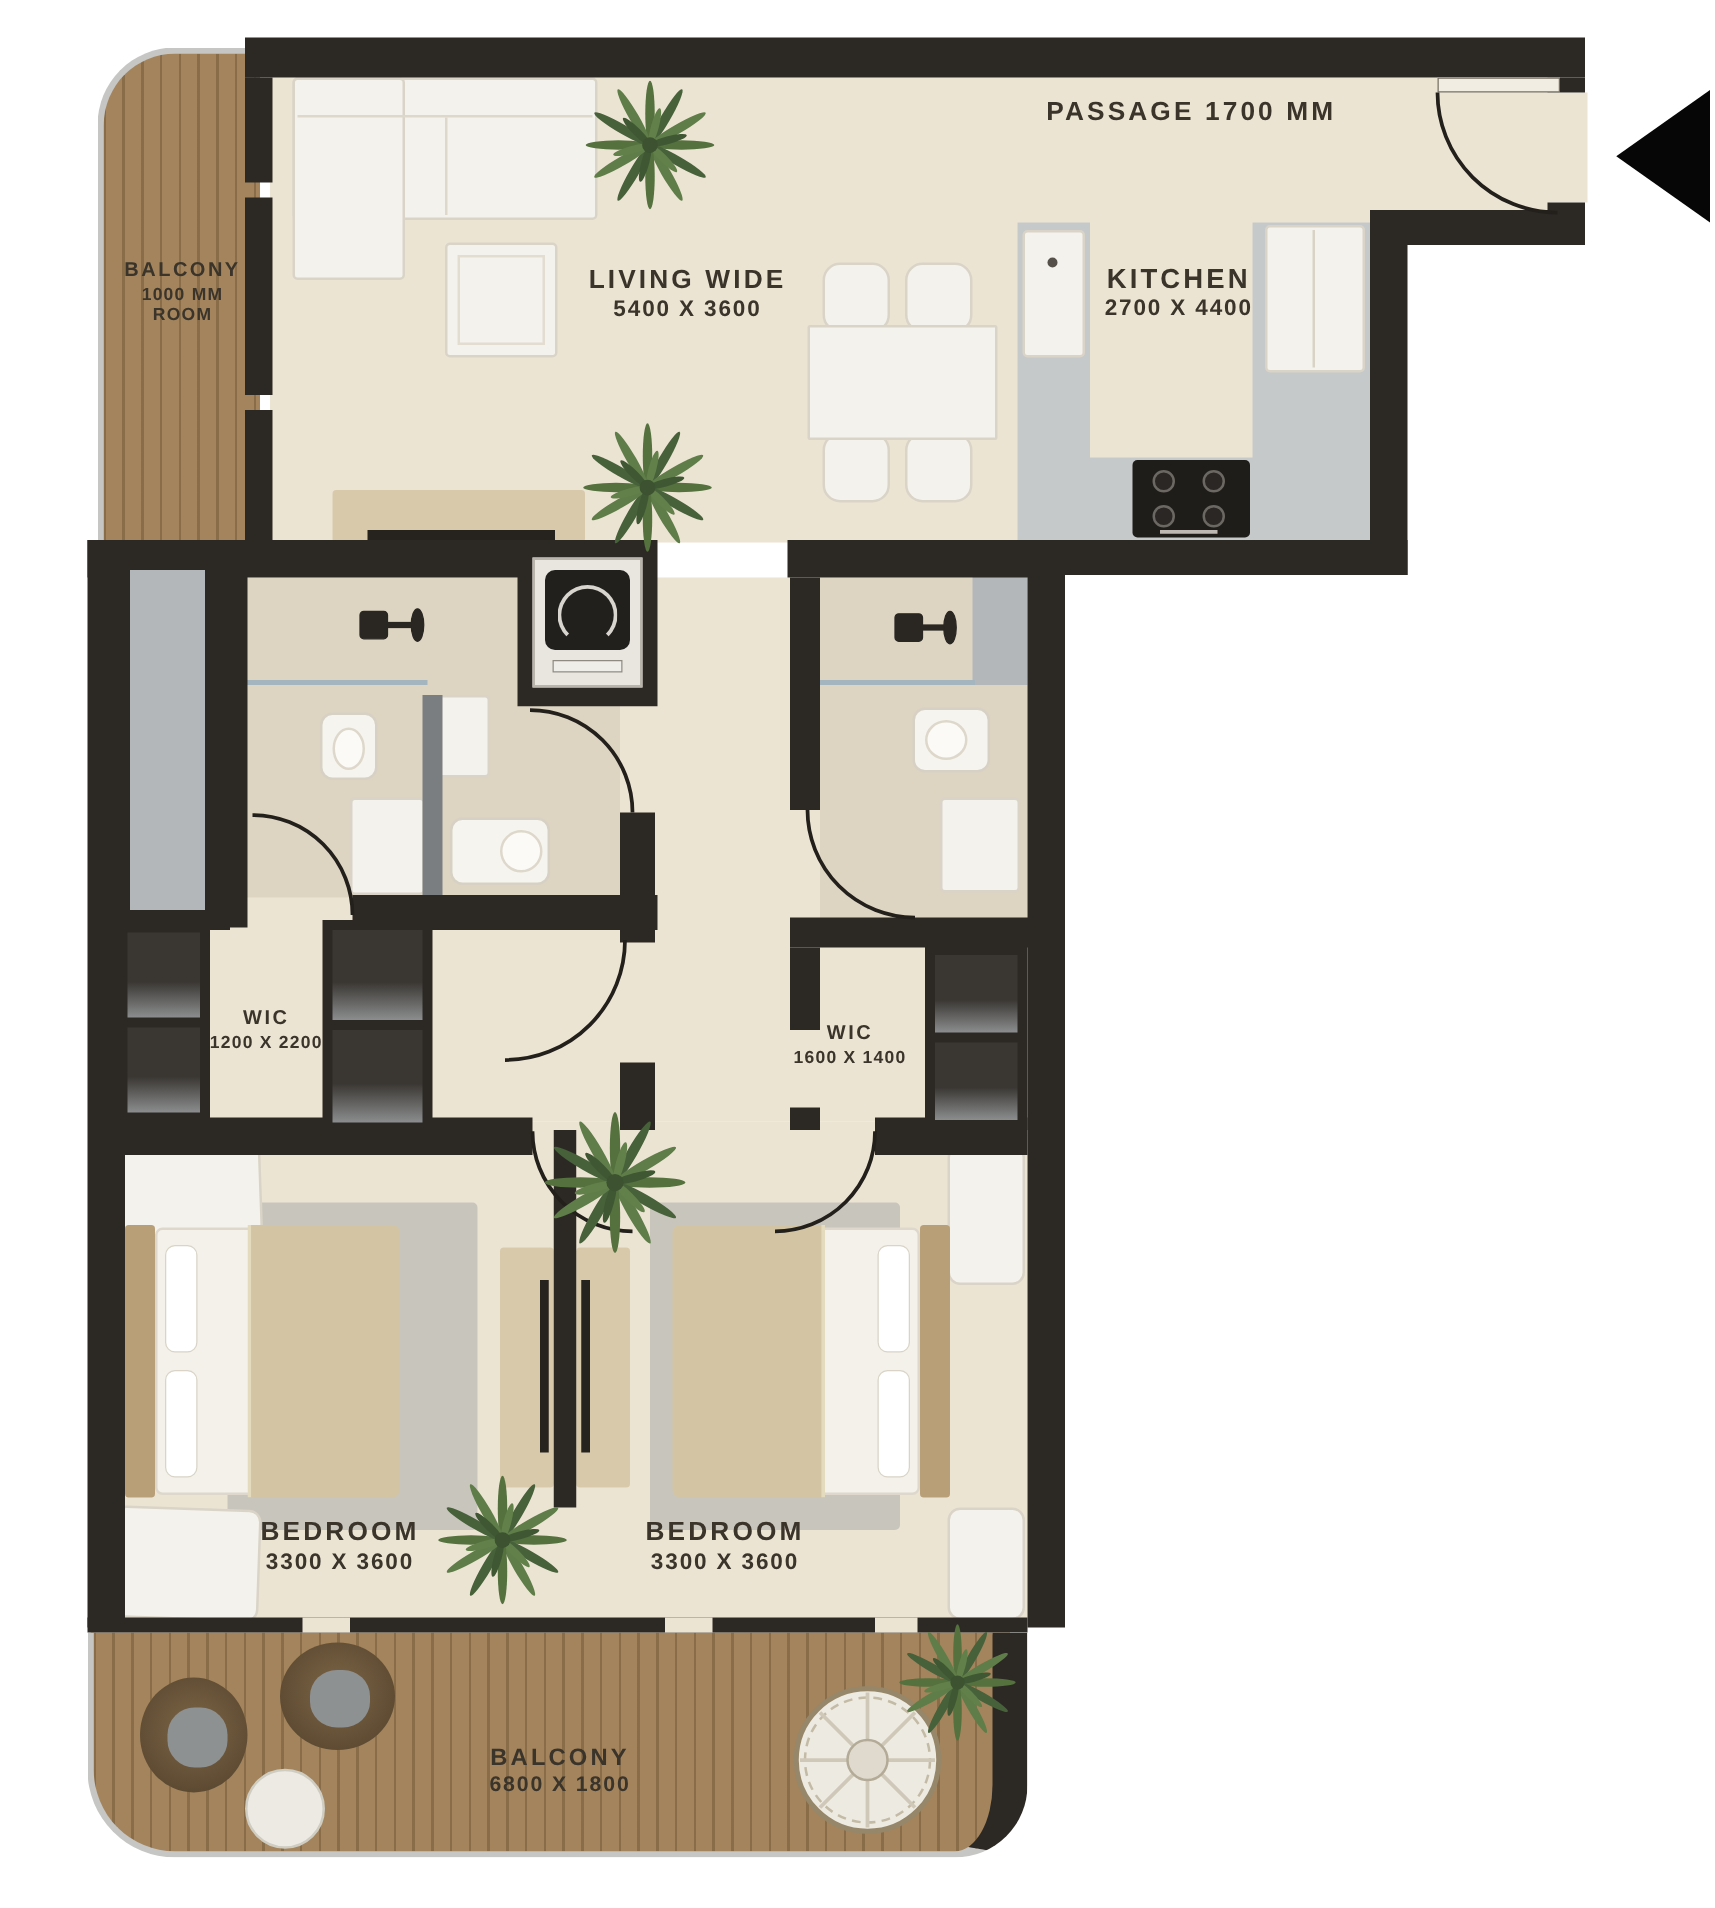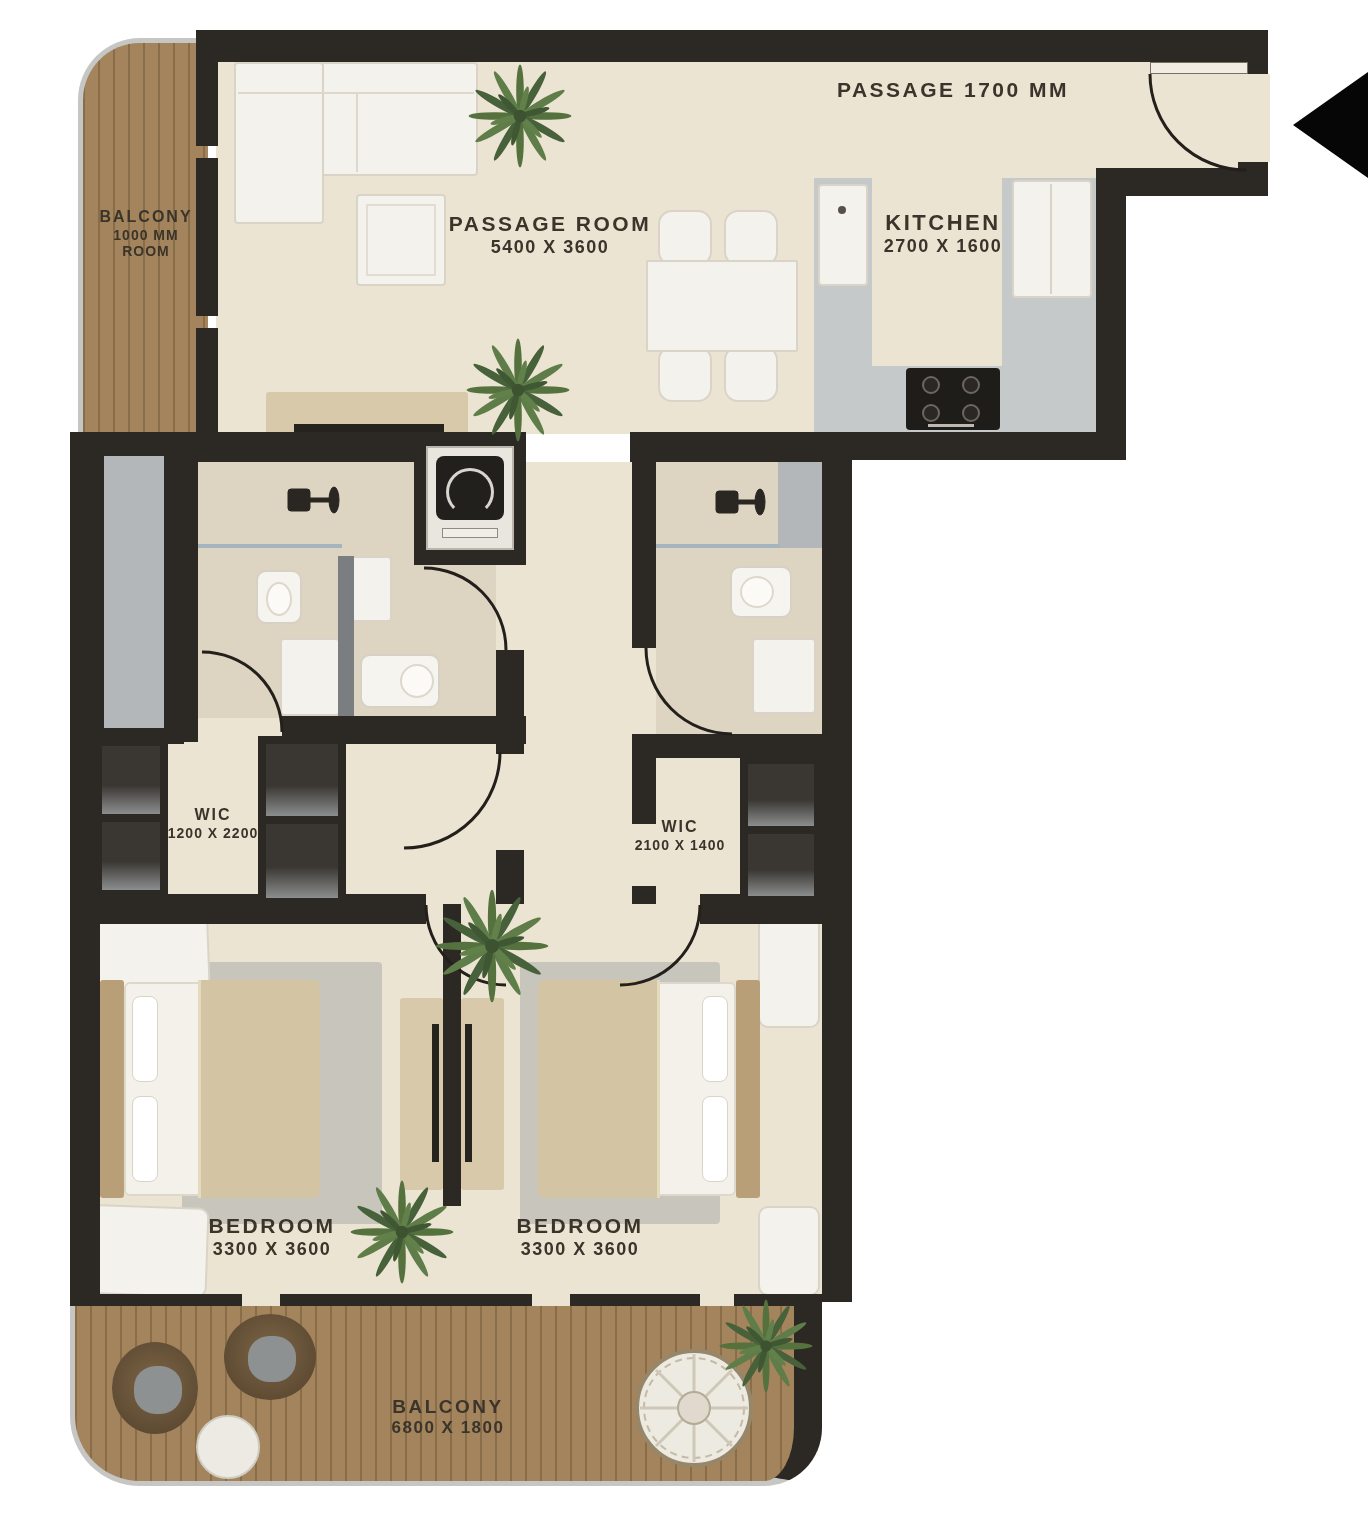--- a/index.html
+++ b/index.html
@@ -182,37 +182,37 @@
   <div class="gapfloor" style="left:242px;top:1294px;width:38px;height:12px;"></div>
   <div class="gapfloor" style="left:532px;top:1294px;width:38px;height:12px;"></div>
   <div class="gapfloor" style="left:700px;top:1294px;width:34px;height:12px;"></div>
 
   <div class="label small" style="left:146px;top:208px;">
     <div class="nm">BALCONY</div>
     <div class="dm">1000 MM</div>
     <div class="dm">ROOM</div>
   </div>
   <div class="label" style="left:550px;top:212px;">
-    <div class="nm">PASSAGE ROOM</div>
+    <div class="nm">LIVING WIDE</div>
     <div class="dm">5400 X 3600</div>
   </div>
   <div class="label" style="left:953px;top:78px;">
     <div class="nm">PASSAGE 1700 MM</div>
   </div>
   <div class="label" style="left:943px;top:210px;">
     <div class="nm" style="font-size:22px;">KITCHEN</div>
-    <div class="dm" style="font-size:18px;">2700 X 1600</div>
+    <div class="dm" style="font-size:18px;">2700 X 4400</div>
   </div>
   <div class="label small" style="left:213px;top:806px;">
     <div class="nm">WIC</div>
     <div class="dm">1200 X 2200</div>
   </div>
   <div class="label small" style="left:680px;top:818px;">
     <div class="nm">WIC</div>
-    <div class="dm">2100 X 1400</div>
+    <div class="dm">1600 X 1400</div>
   </div>
   <div class="label" style="left:272px;top:1214px;">
     <div class="nm">BEDROOM</div>
     <div class="dm">3300 X 3600</div>
   </div>
   <div class="label" style="left:580px;top:1214px;">
     <div class="nm">BEDROOM</div>
     <div class="dm">3300 X 3600</div>
   </div>
   <div class="label" style="left:448px;top:1396px;">

